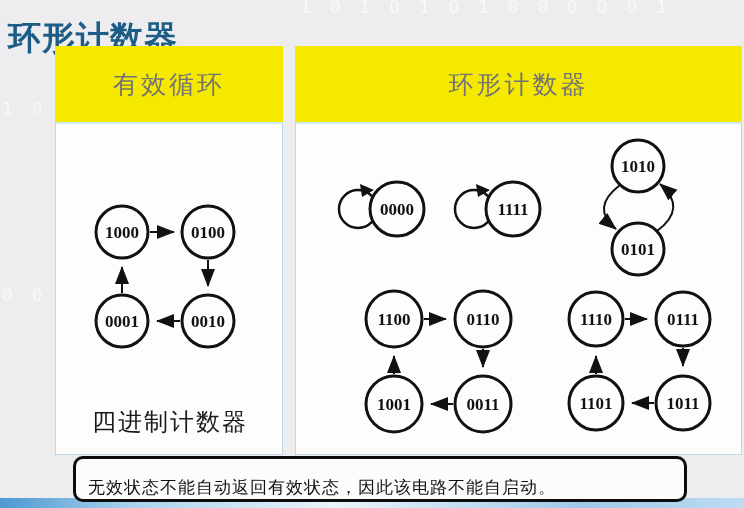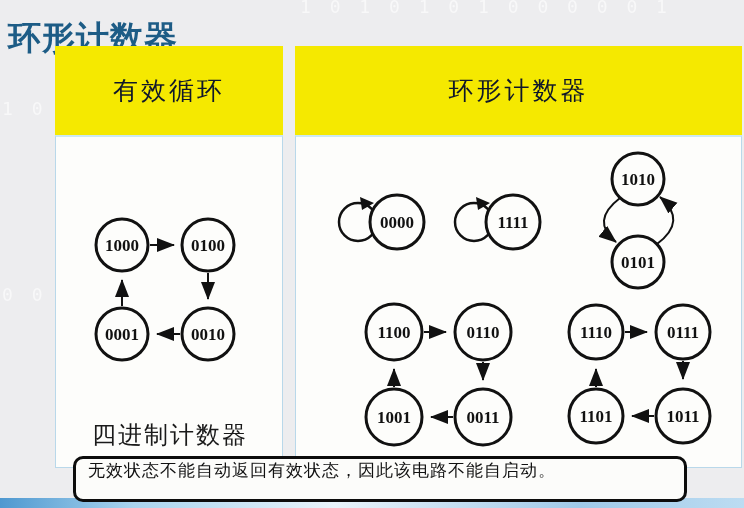--- a/index.html
+++ b/index.html
@@ -13,22 +13,22 @@
     font-family:"DejaVu Sans Mono",monospace;font-size:18px;letter-spacing:4px;
     white-space:nowrap;user-select:none;
   }
   .page-title{
     position:absolute;left:8px;top:16px;
     font-size:33px;font-weight:800;color:#1d5c86;letter-spacing:1px;
     font-family:"DejaVu Sans","Liberation Sans",sans-serif;
   }
   .panel{position:absolute;top:46px;}
   .panel-header{
-    height:89px;background:#f5e900;display:flex;align-items:center;justify-content:center;
-    font-size:25px;color:#0f172a;letter-spacing:3px;font-weight:500;
+    height:76px;background:#f5e900;display:flex;align-items:center;justify-content:center;
+    font-size:25px;color:#737373;letter-spacing:3px;font-weight:500;
   }
   .panel-body{
     background:#fdfdfb;height:330px;
     border-left:1px solid #b9d8ea;border-right:1px solid #b9d8ea;
     border-bottom:1px solid #b9d8ea;border-top:2px solid #cde9f2;
     position:relative;
   }
   #panel-valid{left:55px;width:228px;}
   #panel-invalid{left:295px;width:447px;}
   svg text.state-label{
@@ -38,21 +38,21 @@
   svg text.caption{
     font-family:"DejaVu Sans","Liberation Sans",sans-serif;
     font-size:24px;fill:#1a1a1a;text-anchor:middle;letter-spacing:2px;
   }
   circle.state{fill:#fdfdfb;stroke:#111;stroke-width:3;}
   .edge{stroke:#111;stroke-width:2;fill:none;}
   .loop{stroke:#111;stroke-width:2.5;fill:none;}
   .note-box{
     position:absolute;left:73px;top:456px;width:584px;height:40px;
     background:#fcfcfa;border:3px solid #0c0c0c;border-radius:10px;
-    display:flex;align-items:flex-start;padding:0 12px;z-index:6;
+    display:flex;align-items:flex-end;padding:0 12px;z-index:6;
     font-size:17px;color:#111;letter-spacing:1px;white-space:nowrap;
   }
   .bottom-bar{
     position:absolute;left:0;bottom:0;width:744px;height:10px;z-index:4;
     background:linear-gradient(90deg,#4e98d0 0%,#a9d4ee 18%,#e9f4fb 45%,#9fc9e8 78%,#bcdcf2 100%);
   }
 </style>
 </head>
 <body>
 

